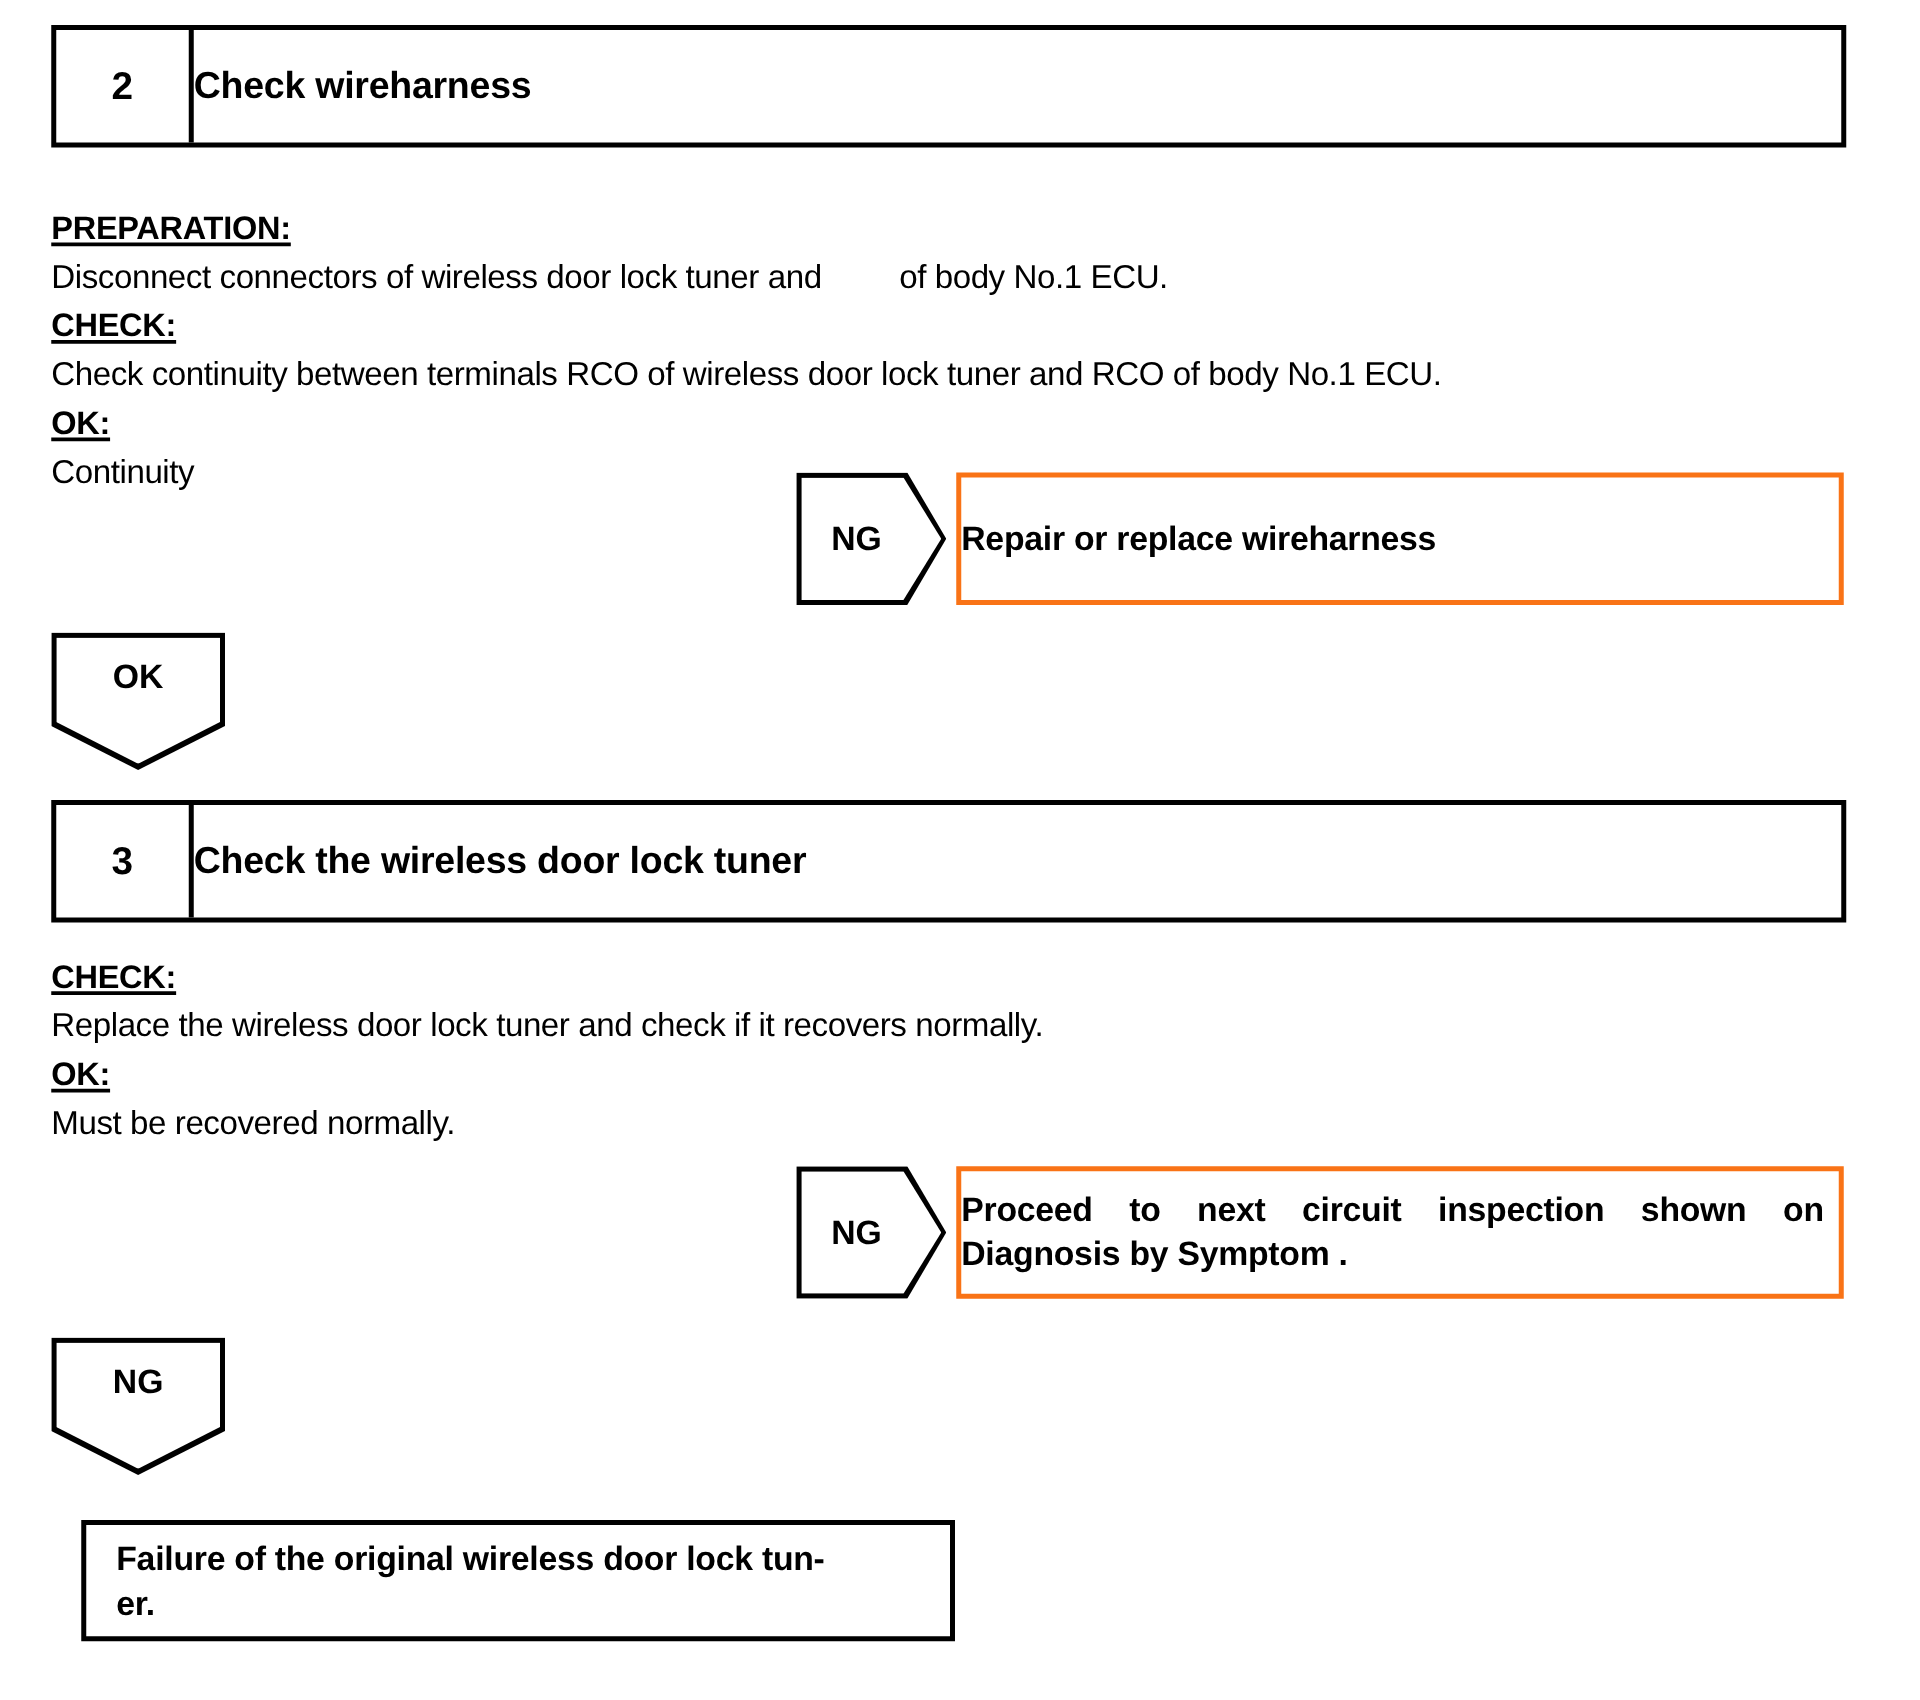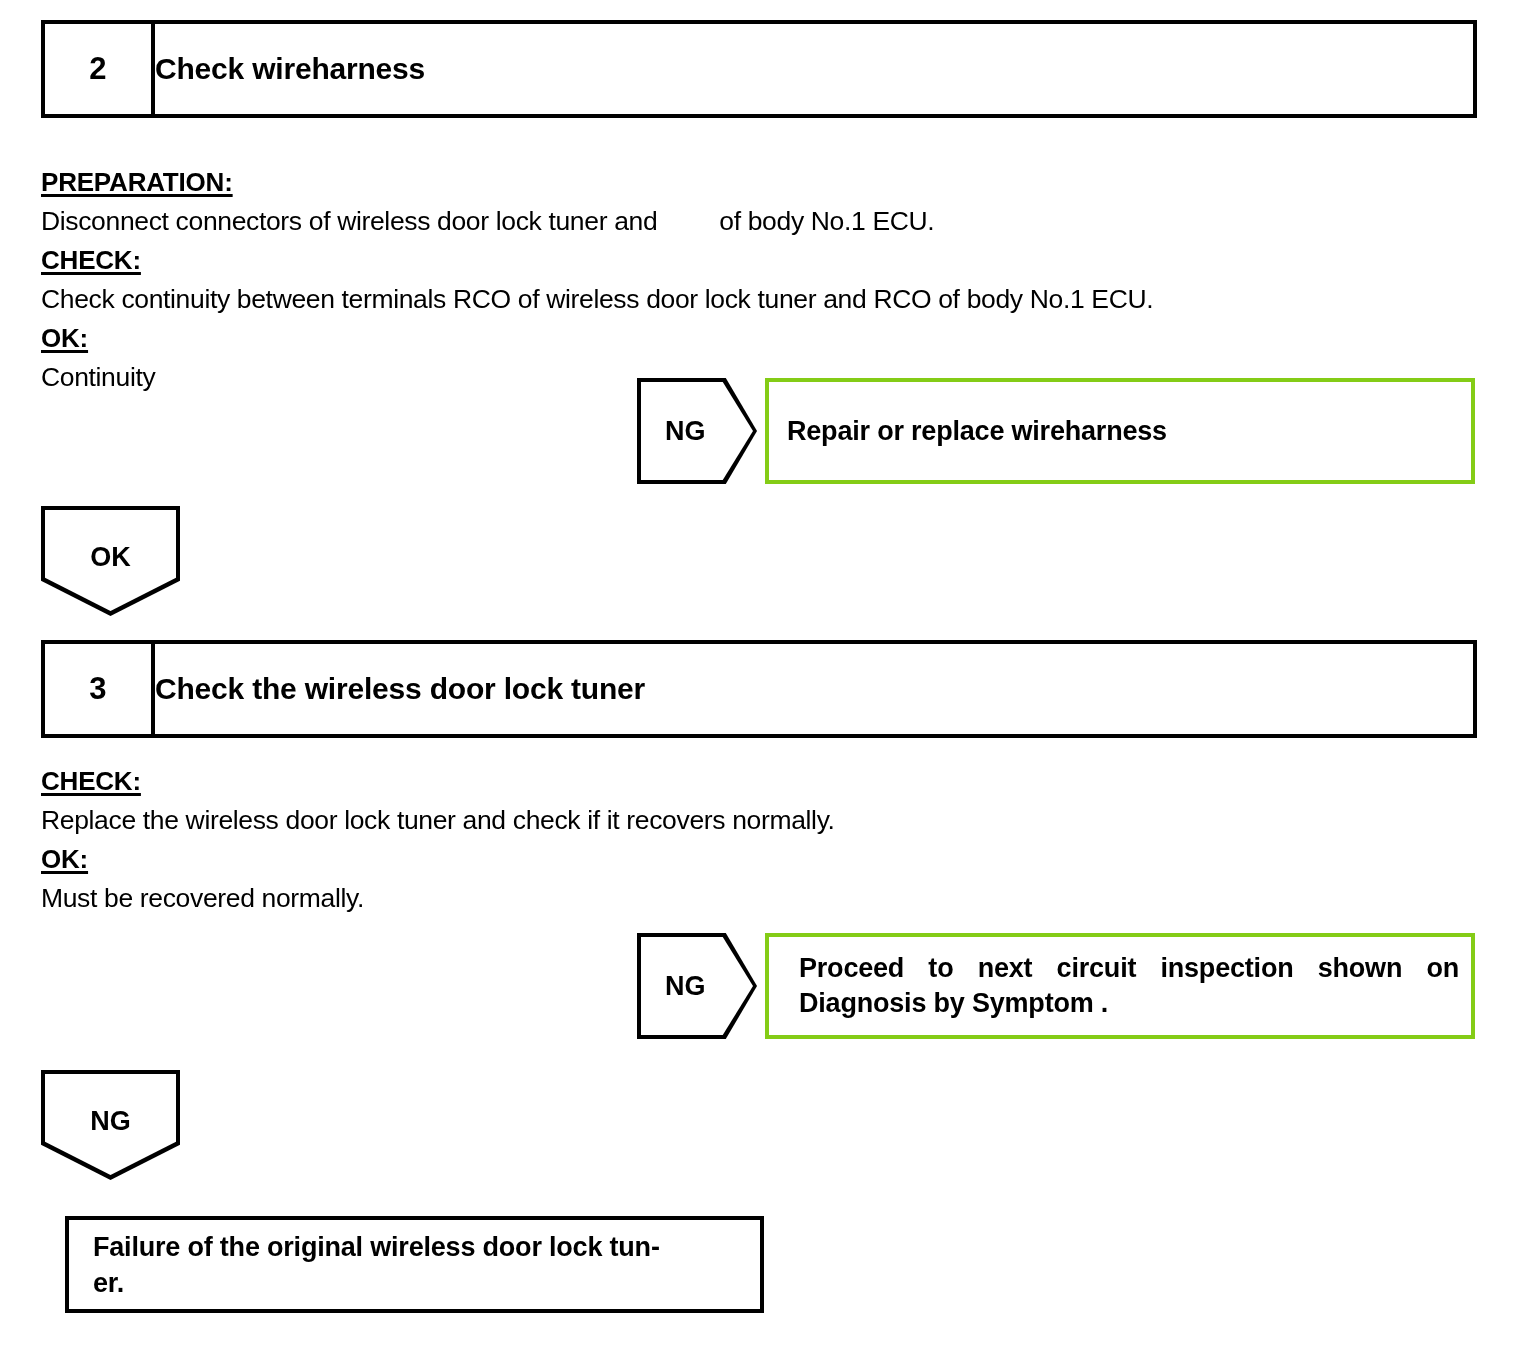--- a/index.html
+++ b/index.html
@@ -96,26 +96,25 @@
     justify-content: flex-start;
     padding-left: 24px;
     box-sizing: border-box;
     font-size: 27px;
     font-weight: bold;
   }
 
   
   .result-box {
     position: absolute;
-    border: 4px solid #84cc16;
-    background: #fff;
-    box-sizing: border-box;
-    display: flex;
-    align-items: center;
-    padding-left: 18px;
+    border: 4px solid #f97316;
+    background: #fff;
+    box-sizing: border-box;
+    display: flex;
+    align-items: center;
     padding-right: 12px;
   }
   .result-text {
     font-size: 27px;
     font-weight: bold;
     line-height: 35px;
     letter-spacing: -0.2px;
   }
   .justify-line {
     display: block;
@@ -140,21 +139,21 @@
     position: absolute;
     left: 4px; top: 4px;
     width: calc(100% - 8px);
     height: calc(100% - 9px);
     background: #fff;
     -webkit-clip-path: polygon(0 0, 100% 0, 100% 67%, 50% 100%, 0 67%);
     clip-path: polygon(0 0, 100% 0, 100% 67%, 50% 100%, 0 67%);
     display: flex;
     align-items: flex-start;
     justify-content: center;
-    padding-top: 32px;
+    padding-top: 16px;
     box-sizing: border-box;
     font-size: 27px;
     font-weight: bold;
   }
 
   
   .final-box {
     position: absolute;
     border: 4px solid #000;
     background: #fff;
@@ -213,21 +212,21 @@
     <div class="hdr">CHECK:</div>
     <div class="body-line">Replace the wireless door lock tuner and check if it recovers normally.</div>
     <div class="hdr">OK:</div>
     <div class="body-line">Must be recovered normally.</div>
   </div>
 
   <div class="ng-arrow" style="left:637px; top:933px;">
     <div class="inner">NG</div>
   </div>
   <div class="result-box" style="left:765px; top:933px; width:710px; height:106px; align-items:center;">
-    <div class="result-text" style="width:100%;margin-left:12px;">
+    <div class="result-text" style="width:100%;">
       <span class="justify-line">Proceed to next circuit inspection shown on</span>
       <span class="plain-line">Diagnosis by Symptom .</span>
     </div>
   </div>
 
   <div class="down-pent" style="left:41px; top:1070px;">
     <div class="inner">NG</div>
   </div>
 
   <div class="final-box" style="left:41px; top:1216px; width:699px; height:97px;">

